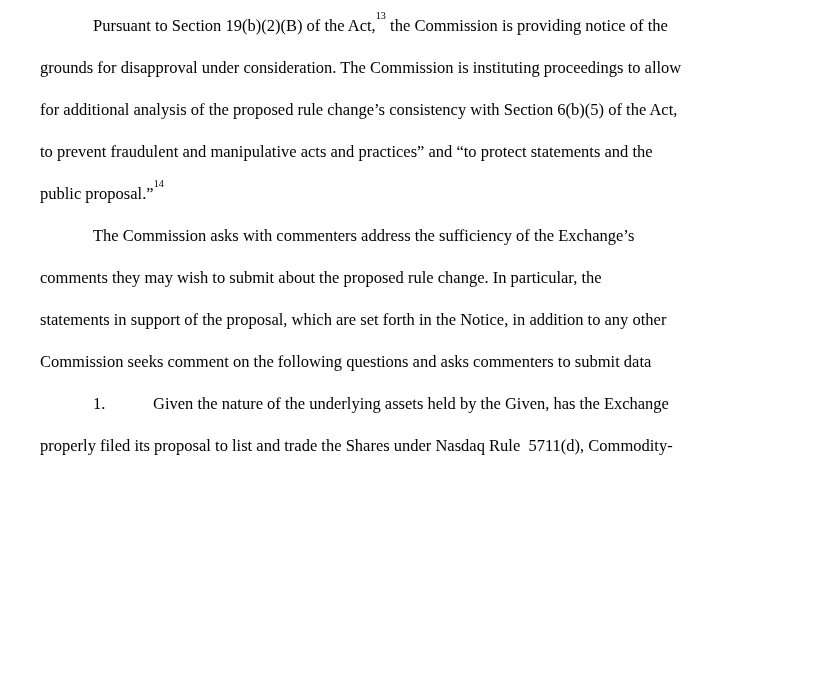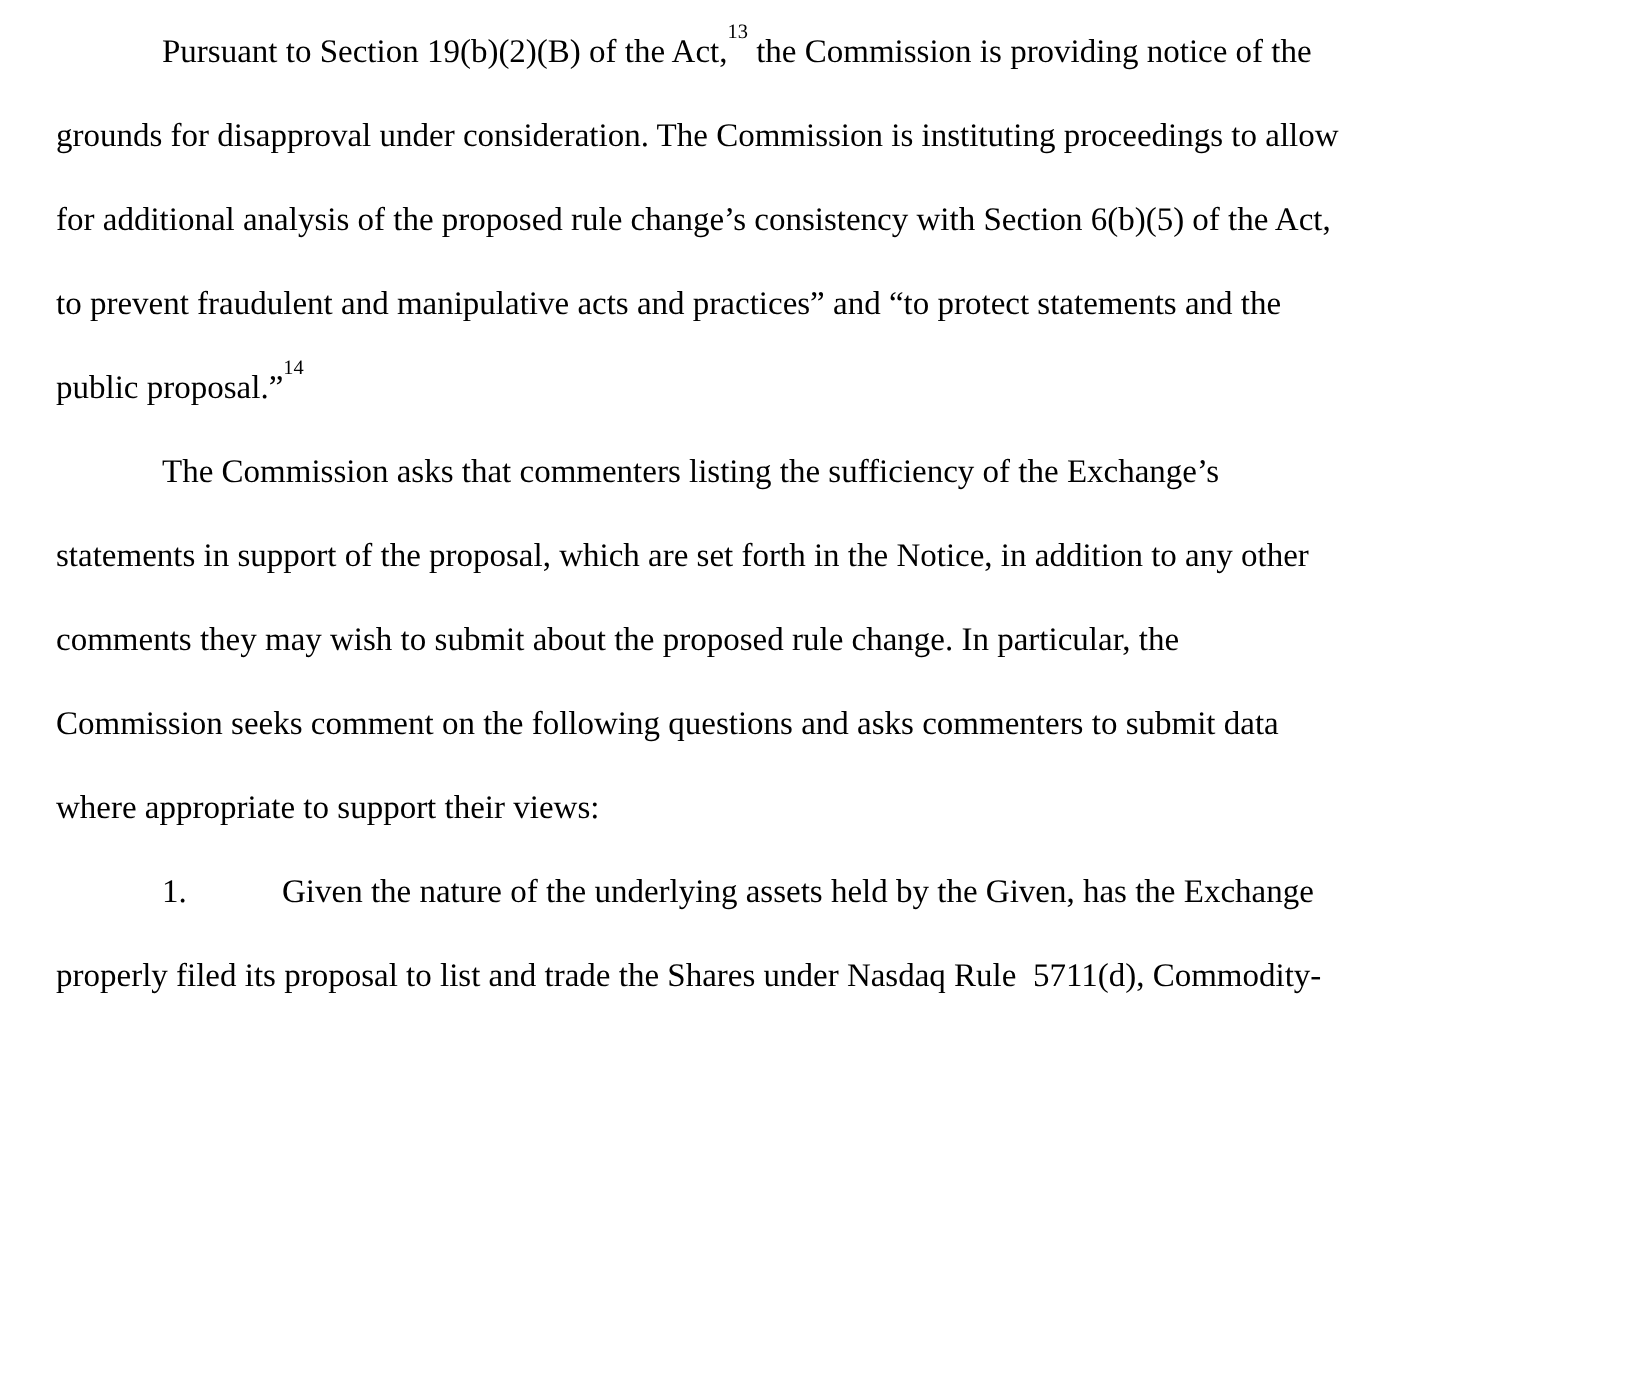--- a/index.html
+++ b/index.html
@@ -9,21 +9,21 @@
   }
   .page {
     position: relative;
     box-sizing: border-box;
     width: 815px;
     height: 699px;
     background: #ffffff;
     color: #000000;
     font-family: "Liberation Serif", "DejaVu Serif", serif;
     font-size: 16.5px;
-    padding: 5px 58px 0 28px;
+    padding: 5px 58px 0 40px;
     overflow: hidden;
   }
   .line {
     height: 42px;
     line-height: 42px;
     white-space: pre;      
   }
   .indent {
     text-indent: 53px;     
   }
@@ -46,23 +46,22 @@
 <body>
 
 <div class="page">
 
   <div class="line indent"><span>Pursuant to Section 19(b)(2)(B) of the Act,</span><sup class="fnref">13</sup><span> the Commission is providing notice of the</span></div>
   <div class="line"><span>grounds for disapproval under consideration. The Commission is instituting proceedings to allow</span></div>
   <div class="line"><span>for additional analysis of the proposed rule change’s consistency with Section 6(b)(5) of the Act,</span></div>
   <div class="line"><span>to prevent fraudulent and manipulative acts and practices” and “to protect statements and the</span></div>
   <div class="line"><span>public proposal.”</span><sup class="fnref">14</sup></div>
 
-  <div class="line indent"><span>The Commission asks that commenters listing the sufficiency of the Exchange’s</span></div>
+  <div class="line indent"><span>The Commission asks with commenters address the sufficiency of the Exchange’s</span></div>
+  <div class="line"><span>comments they may wish to submit about the proposed rule change. In particular, the</span></div>
   <div class="line"><span>statements in support of the proposal, which are set forth in the Notice, in addition to any other</span></div>
-  <div class="line"><span>comments they may wish to submit about the proposed rule change. In particular, the</span></div>
   <div class="line"><span>Commission seeks comment on the following questions and asks commenters to submit data</span></div>
-  <div class="line"><span>where appropriate to support their views:</span></div>
 
   <div class="line"><span class="num">1.</span><span>Given the nature of the underlying assets held by the Given, has the Exchange</span></div>
   <div class="line"><span>properly filed its proposal to list and trade the Shares under Nasdaq Rule  5711(d), Commodity-</span></div>
 
 
 </div>
 
 </body></html>

